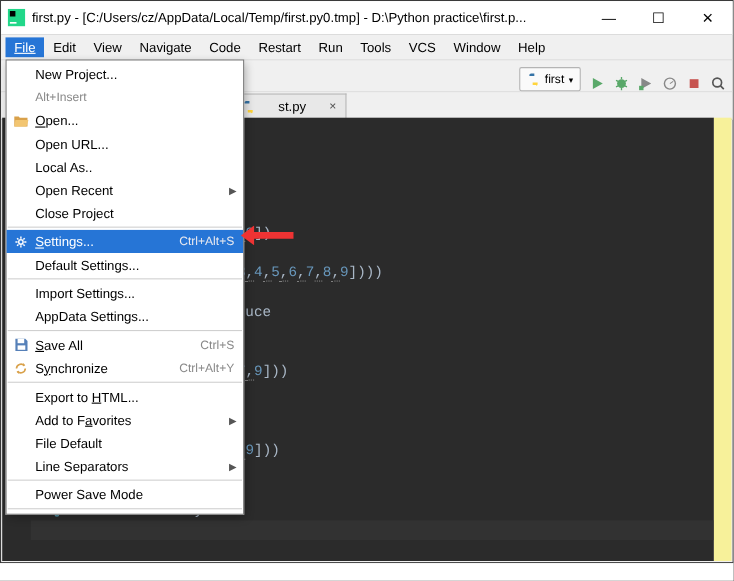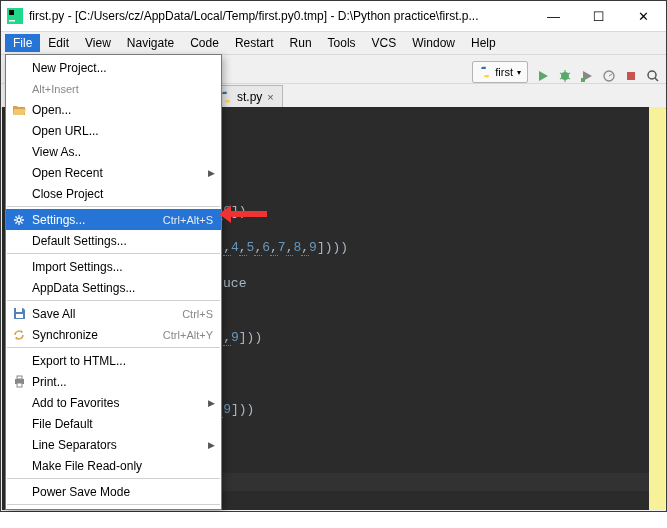--- a/index.html
+++ b/index.html
@@ -11,25 +11,25 @@
   html,body{margin:0;padding:0;font-family:"Segoe UI",Tahoma,sans-serif;font-size:12px;color:#000;overflow:hidden}
   .window{width:667px;height:512px;box-sizing:border-box;border:1px solid #3a3a3a;background:var(--ui-bg);position:relative}
   .titlebar{height:30px;display:flex;align-items:center;justify-content:space-between;background:#fff;border-bottom:1px solid #d9d9d9}
   .titlebar .left{display:flex;align-items:center;gap:6px;padding-left:6px}
   .titlebar .title{font-size:12px;white-space:nowrap;overflow:hidden;text-overflow:ellipsis;max-width:470px}
   .title-controls{display:flex}
   .tc{width:45px;height:30px;display:flex;align-items:center;justify-content:center;font-size:13px}
   .menubar{height:22px;display:flex;align-items:center;padding:0 4px;background:var(--ui-bg);border-bottom:1px solid #d9d9d9}
   .menubar .m{padding:2px 8px;font-size:12px}
   .menubar .m.open{background:var(--menu-hl);color:#fff}
-  .u{}
+  .u{text-decoration:underline}
   .toolbar{height:28px;display:flex;align-items:flex-end;justify-content:flex-end;padding:0 6px;gap:8px;background:var(--ui-bg);border-bottom:1px solid #d9d9d9}
   .toolbar svg{display:block}
   .tabrow{height:24px;display:flex;align-items:center;background:var(--ui-bg);border-bottom:1px solid #c6c6c6;padding-left:210px}
-  .tab{height:22px;display:flex;align-items:center;gap:5px;padding:0 8px;background:#e8e8e8;border:1px solid #b8b8b8;border-bottom:none;font-size:12px}
+  .tab{height:22px;display:flex;align-items:center;gap:21px;padding:0 8px;background:#e8e8e8;border:1px solid #b8b8b8;border-bottom:none;font-size:12px}
   .tab .x{font-size:11px;color:#555}
   .editor-wrap{position:absolute;top:106px;bottom:1px;left:1px;right:1px;display:flex}
   .editor{flex:1;background:var(--editor-bg);color:var(--editor-fg);font-family:Consolas,"Courier New",monospace;font-size:13px;padding:6px 0 0 26px;line-height:18px;white-space:pre}
   .stripe{width:16px;background:#f7f19a;position:relative}
   .kw{color:var(--kw)} .fn{color:var(--fn)} .num{color:var(--num)}
   .cmt{color:var(--cmt)}
   .sq{border-bottom:1px dotted var(--squiggle)}
   .caret-line{background:#323232;display:inline-block;width:100%}
   .bulb{color:#f0a732}
   .dropdown{position:absolute;top:53px;left:4px;width:215px;background:var(--menu-bg);border:1px solid #7a7a7a;box-shadow:2px 3px 8px rgba(0,0,0,.3);padding:2px 0;z-index:10}
@@ -166,21 +166,21 @@
           </svg>
         </span>
         <span class="lab"><span class="u">O</span>pen...</span>
       </div>
     <div class="mi">
         <span class="ic"></span>
         <span class="lab">Open URL...</span>
       </div>
     <div class="mi">
         <span class="ic"></span>
-        <span class="lab">View As..</span>
+        <span class="lab">Local As..</span>
       </div>
     <div class="mi">
         <span class="ic"></span>
         <span class="lab">Open Recent</span>
         <span class="sub">▶</span>
       </div>
     <div class="mi">
         <span class="ic"></span>
         <span class="lab">Close Project</span>
       </div>
@@ -229,46 +229,32 @@
         </span>
         <span class="lab">S<span class="u">y</span>nchronize</span>
         <span class="sc">Ctrl+Alt+Y</span>
       </div>
     <div class="sep"></div>
     <div class="mi">
         <span class="ic"></span>
         <span class="lab">Export to <span class="u">H</span>TML...</span>
       </div>
     <div class="mi">
-        <span class="ic">
-          <svg width="13" height="13" viewBox="0 0 13 13">
-            <rect x="2" y="4" width="9" height="5" fill="#888"></rect>
-            <rect x="4" y="1" width="5" height="3" fill="#fff" stroke="#888"></rect>
-            <rect x="4" y="8" width="5" height="4" fill="#fff" stroke="#888"></rect>
-          </svg>
-        </span>
-        <span class="lab"><span class="u">P</span>rint...</span>
-      </div>
-    <div class="mi">
         <span class="ic"></span>
         <span class="lab">Add to F<span class="u">a</span>vorites</span>
         <span class="sub">▶</span>
       </div>
     <div class="mi">
         <span class="ic"></span>
         <span class="lab">File Default</span>
       </div>
     <div class="mi">
         <span class="ic"></span>
         <span class="lab">Line Separators</span>
         <span class="sub">▶</span>
-      </div>
-    <div class="mi">
-        <span class="ic"></span>
-        <span class="lab">Make File Read-only</span>
       </div>
     <div class="sep"></div>
     <div class="mi">
         <span class="ic"></span>
         <span class="lab">Power Save Mode</span>
       </div>
     <div class="sep"></div>
 
   </div>
 

